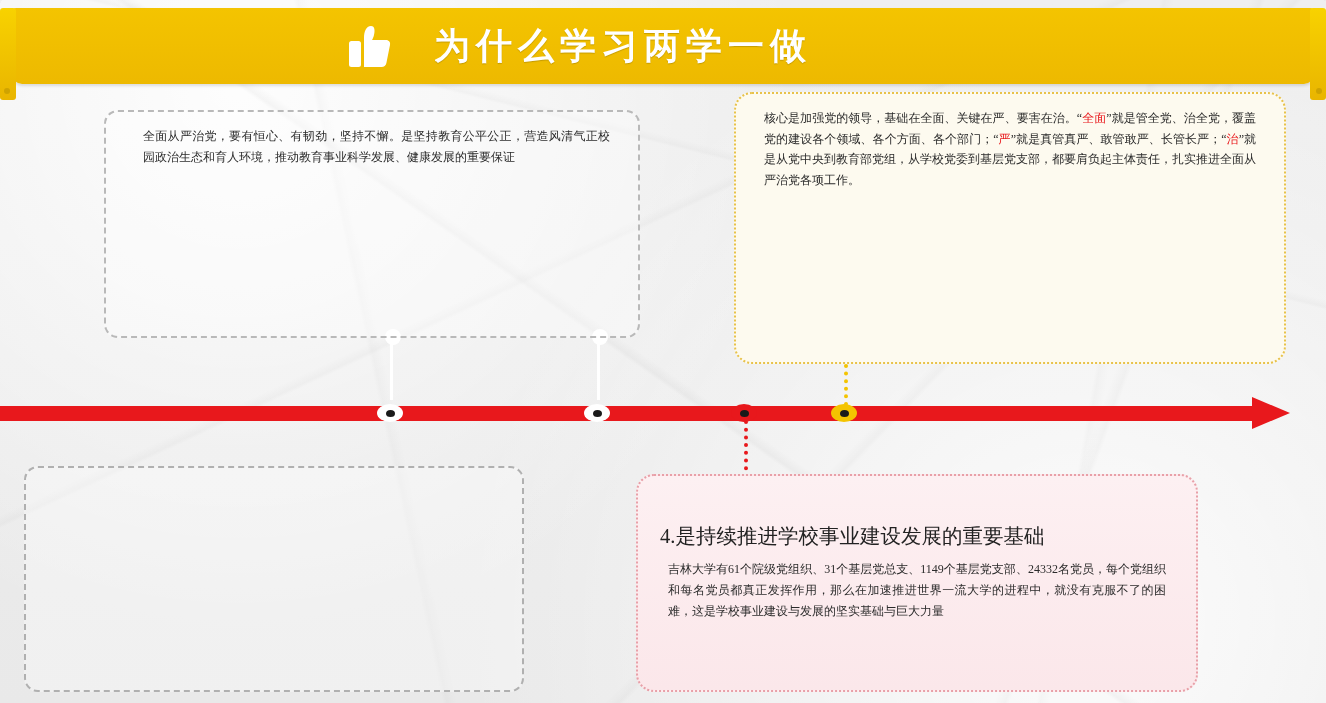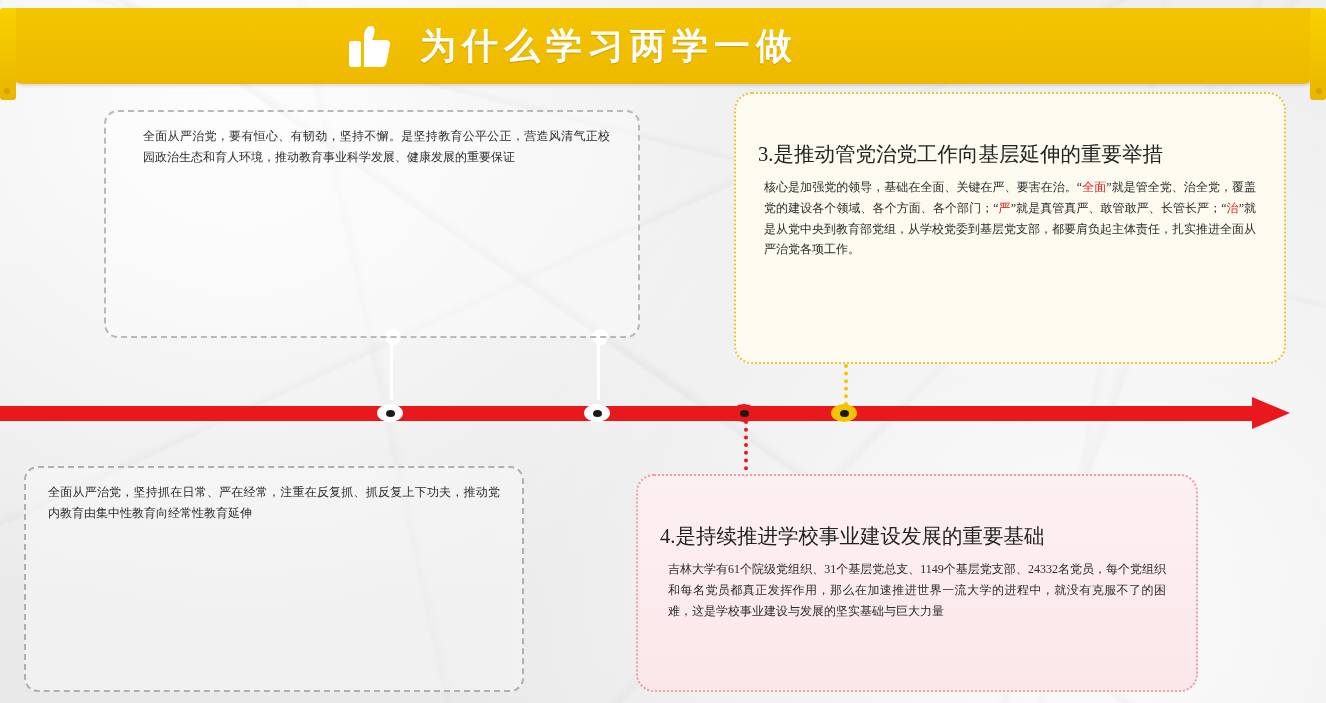--- a/index.html
+++ b/index.html
@@ -66,21 +66,21 @@
   .banner-dot.r { right: 4px; }
 
   .thumb-icon {
     margin-left: 330px;
     width: 56px; height: 56px;
     position: relative;
   }
   .thumb-icon svg { display:block; }
 
   .banner-title {
-    margin-left: 22px;
+    margin-left: 36px;
     color: #ffffff;
     font-size: 36px;
     font-weight: bold;
     letter-spacing: 6px;
     text-shadow: 0 1px 1px rgba(0,0,0,0.18);
     font-family: "Liberation Sans", sans-serif;
   }
 
   
   .timeline {
@@ -240,27 +240,23 @@
   <span class="endcap"></span>
 </div>
 <div class="connector" id="conn3"></div>
 <div class="connector" id="conn4"></div>
 
 <div class="card" id="card1">
   <div class="card-body">全面从严治党，要有恒心、有韧劲，坚持不懈。是坚持教育公平公正，营造风清气正校园政治生态和育人环境，推动教育事业科学发展、健康发展的重要保证</div>
 </div>
 
 <div class="card" id="card2">
-  <div class="card-body">全面从严治党，坚持抓在日常、严在经常，注重在反复抓、抓反复上下功夫，推动党内教育由集中性教育向经常性教育延伸</div>
 </div>
 
 <div class="card" id="card3">
-  <div class="card-title">
-    <span class="num">3.</span><span>是推动管党治党工作向基层延伸的重要举措</span>
-  </div>
   <div class="card-body" id="card3-body"><span>核心是加强党的领导，基础在全面、关键在严、要害在治。“</span><span class="hl">全面</span><span>”就是管全党、治全党，覆盖党的建设各个领域、各个方面、各个部门；“</span><span class="hl">严</span><span>”就是真管真严、敢管敢严、长管长严；“</span><span class="hl">治</span><span>”就是从党中央到教育部党组，从学校党委到基层党支部，都要肩负起主体责任，扎实推进全面从严治党各项工作。</span></div>
 </div>
 
 <div class="card" id="card4">
   <div class="card-title">
     <span class="num">4.</span><span>是持续推进学校事业建设发展的重要基础</span>
   </div>
   <div class="card-body">吉林大学有61个院级党组织、31个基层党总支、1149个基层党支部、24332名党员，每个党组织和每名党员都真正发挥作用，那么在加速推进世界一流大学的进程中，就没有克服不了的困难，这是学校事业建设与发展的坚实基础与巨大力量</div>
 </div>
 

